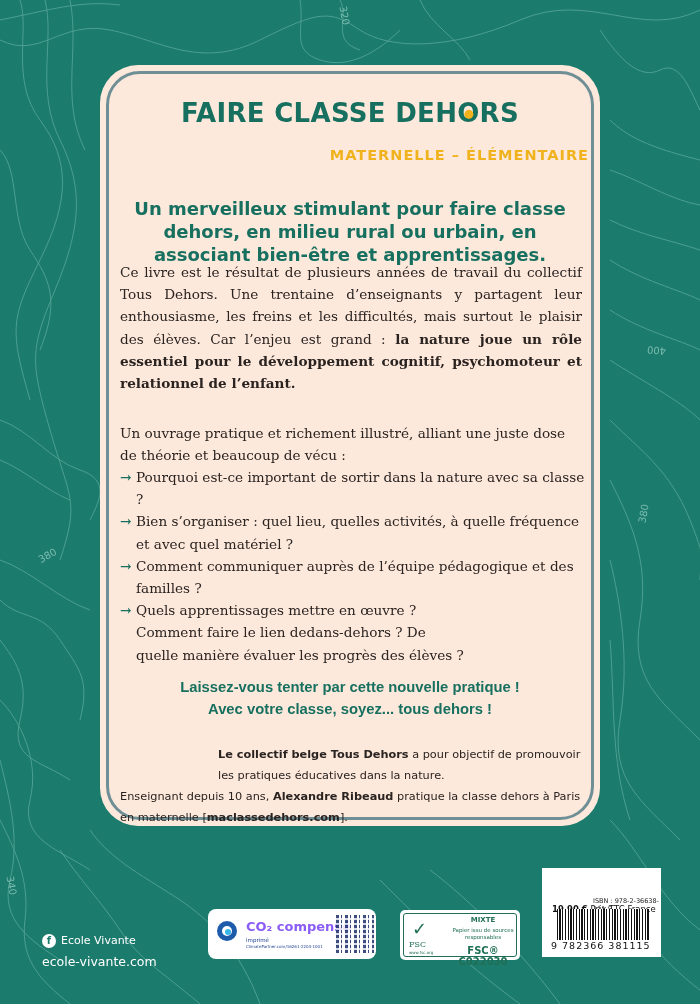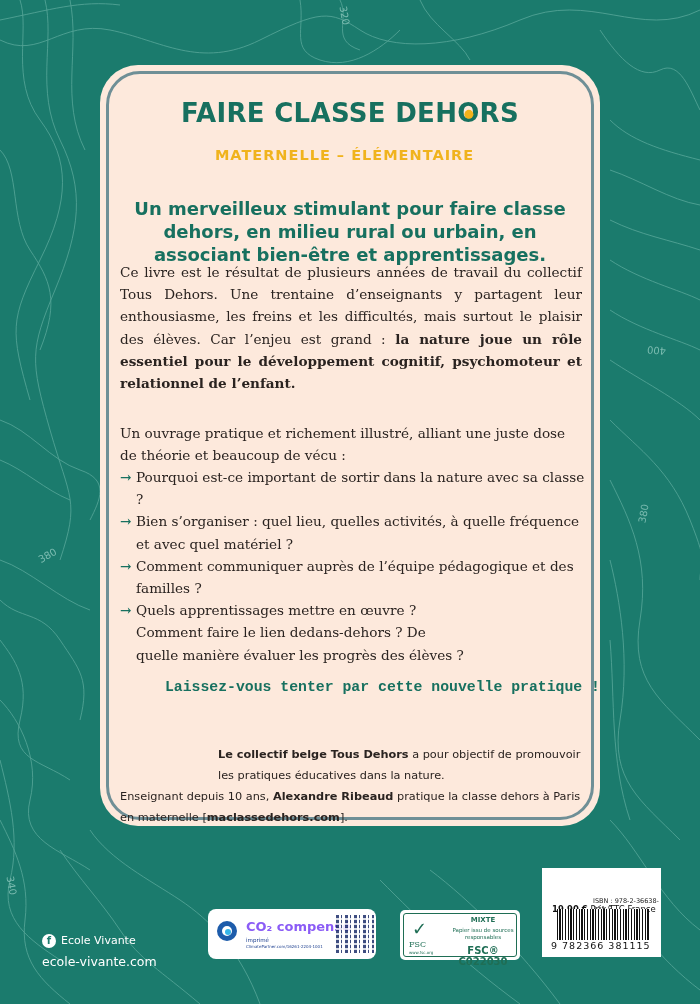--- a/index.html
+++ b/index.html
@@ -5,30 +5,30 @@
   html,body{margin:0;padding:0;}
   body{width:700px;height:1004px;overflow:hidden;background:#1b7b6d;position:relative;font-family:"DejaVu Sans",sans-serif;}
   .bg-topo{position:absolute;inset:0;width:700px;height:1004px;}
   .topo-label{position:absolute;color:#8cc7bc;font-size:10px;font-family:"DejaVu Sans",sans-serif;opacity:.85;}
   .panel{position:absolute;left:100px;top:65px;width:500px;height:761px;background:#fde9dc;border-radius:38px;}
   .panel-border{position:absolute;left:106px;top:71px;width:488px;height:749px;border:3px solid #6f8f96;border-radius:34px;box-sizing:border-box;}
   .panel-inner{position:absolute;left:100px;top:65px;width:500px;height:761px;}
   .title{position:absolute;left:0;right:0;top:33px;text-align:center;color:#17705f;font-family:"DejaVu Sans",sans-serif;font-weight:bold;font-size:26px;letter-spacing:.3px;}
   .title .o-accent{display:inline-block;position:relative;}
   .title .o-dot{position:absolute;width:9px;height:9px;border-radius:50%;background:#f2b21b;left:50%;top:50%;transform:translate(-40%,-35%);}
-  .subtitle{position:absolute;left:0;right:11px;top:82px;text-align:center;color:#f0b31d;font-family:"DejaVu Sans",sans-serif;font-weight:bold;font-size:14.5px;letter-spacing:1px;}
+  .subtitle{position:absolute;left:0;right:11px;top:82px;text-align:right;color:#f0b31d;font-family:"DejaVu Sans",sans-serif;font-weight:bold;font-size:14.5px;letter-spacing:1px;}
   .lead{position:absolute;left:30px;right:30px;top:132px;text-align:center;color:#17705f;font-family:"DejaVu Sans",sans-serif;font-weight:bold;font-size:18px;line-height:23px;}
   .body-text{position:absolute;left:20px;width:462px;color:#2a2320;font-family:"DejaVu Serif",serif;font-size:13.6px;line-height:22.2px;}
   .p1{top:196px;text-align:justify;}
   .p1 b{font-weight:bold;}
   .p2{top:357px;}
   .bullets{position:absolute;left:20px;width:470px;top:401px;color:#2a2320;font-family:"DejaVu Serif",serif;font-size:13.6px;line-height:22.2px;margin:0;padding:0;list-style:none;}
   .bullets li{position:relative;padding-left:16px;}
   .bullets .arrow{position:absolute;left:0;top:0;color:#17705f;font-weight:bold;}
-  .closing{position:absolute;left:0;right:0;top:611px;text-align:right;color:#17705f;font-weight:bold;font-size:14.8px;line-height:22px;font-family:Liberation Mono, monospace;}
+  .closing{position:absolute;left:0;right:0;top:611px;text-align:center;color:#17705f;font-weight:bold;font-size:14.8px;line-height:22px;font-family:Liberation Sans, sans-serif;}
   .logo{position:absolute;left:20px;top:665px;width:90px;height:48px;}
   .logo .swash{position:absolute;left:2px;top:12px;width:78px;height:24px;background:#f6dc8e;border-radius:40% 60% 50% 50%;opacity:.85;}
   .logo .tous{position:absolute;left:8px;top:0;color:#8fb04a;font-family:"DejaVu Serif",serif;font-style:italic;font-size:15px;}
   .logo .dehors{position:absolute;left:8px;top:22px;color:#b04c2f;font-family:"DejaVu Sans",sans-serif;font-size:19px;letter-spacing:.5px;}
   .logo .leaf{position:absolute;left:79px;top:15px;color:#3c9e88;font-size:13px;}
   .about{position:absolute;left:118px;width:364px;top:679px;color:#2a2320;font-family:"DejaVu Sans",sans-serif;font-size:11.3px;line-height:21px;}
   .about2{position:absolute;left:20px;width:470px;top:721px;color:#2a2320;font-family:"DejaVu Sans",sans-serif;font-size:11.3px;line-height:21px;}
   .about b,.about2 b{font-weight:bold;}
   .publisher{position:absolute;left:42px;top:930px;color:#fff;font-family:"DejaVu Sans",sans-serif;}
   .publisher .fb{display:inline-flex;width:14px;height:14px;border-radius:50%;background:#fff;color:#1b7b6d;font-weight:bold;font-size:10px;align-items:center;justify-content:center;vertical-align:middle;margin-right:5px;}
@@ -122,20 +122,21 @@
 
   <ul class="bullets">
     <li><span class="arrow">→</span><span>Pourquoi est-ce important de sortir dans la nature avec sa classe ?</span></li>
     <li><span class="arrow">→</span><span>Bien s’organiser : quel lieu, quelles activités, à quelle fréquence et avec quel matériel ?</span></li>
     <li><span class="arrow">→</span><span>Comment communiquer auprès de l’équipe pédagogique et des familles ?</span></li>
     <li style="padding-right:120px;"><span class="arrow">→</span><span>Quels apprentissages mettre en œuvre ? Comment faire le lien dedans-dehors ? De quelle manière évaluer les progrès des élèves ?</span></li>
   </ul>
 
   <div class="closing">
     <div>Laissez-vous tenter par cette nouvelle pratique !</div>
+    <div>Avec votre classe, soyez... tous dehors !</div>
   </div>
 
 
   <div class="about"><b>Le collectif belge Tous Dehors</b><span> a pour objectif de promouvoir les pratiques éducatives dans la nature.</span></div>
   <div class="about2"><span>Enseignant depuis 10 ans, </span><b>Alexandre Ribeaud</b><span> pratique la classe dehors à Paris en maternelle [</span><b>maclassedehors.com</b><span>].</span></div>
 </div>
 
 <div class="publisher">
   <span class="fb">f</span><span class="name">Ecole Vivante</span>
   <span class="url">ecole-vivante.com</span>

